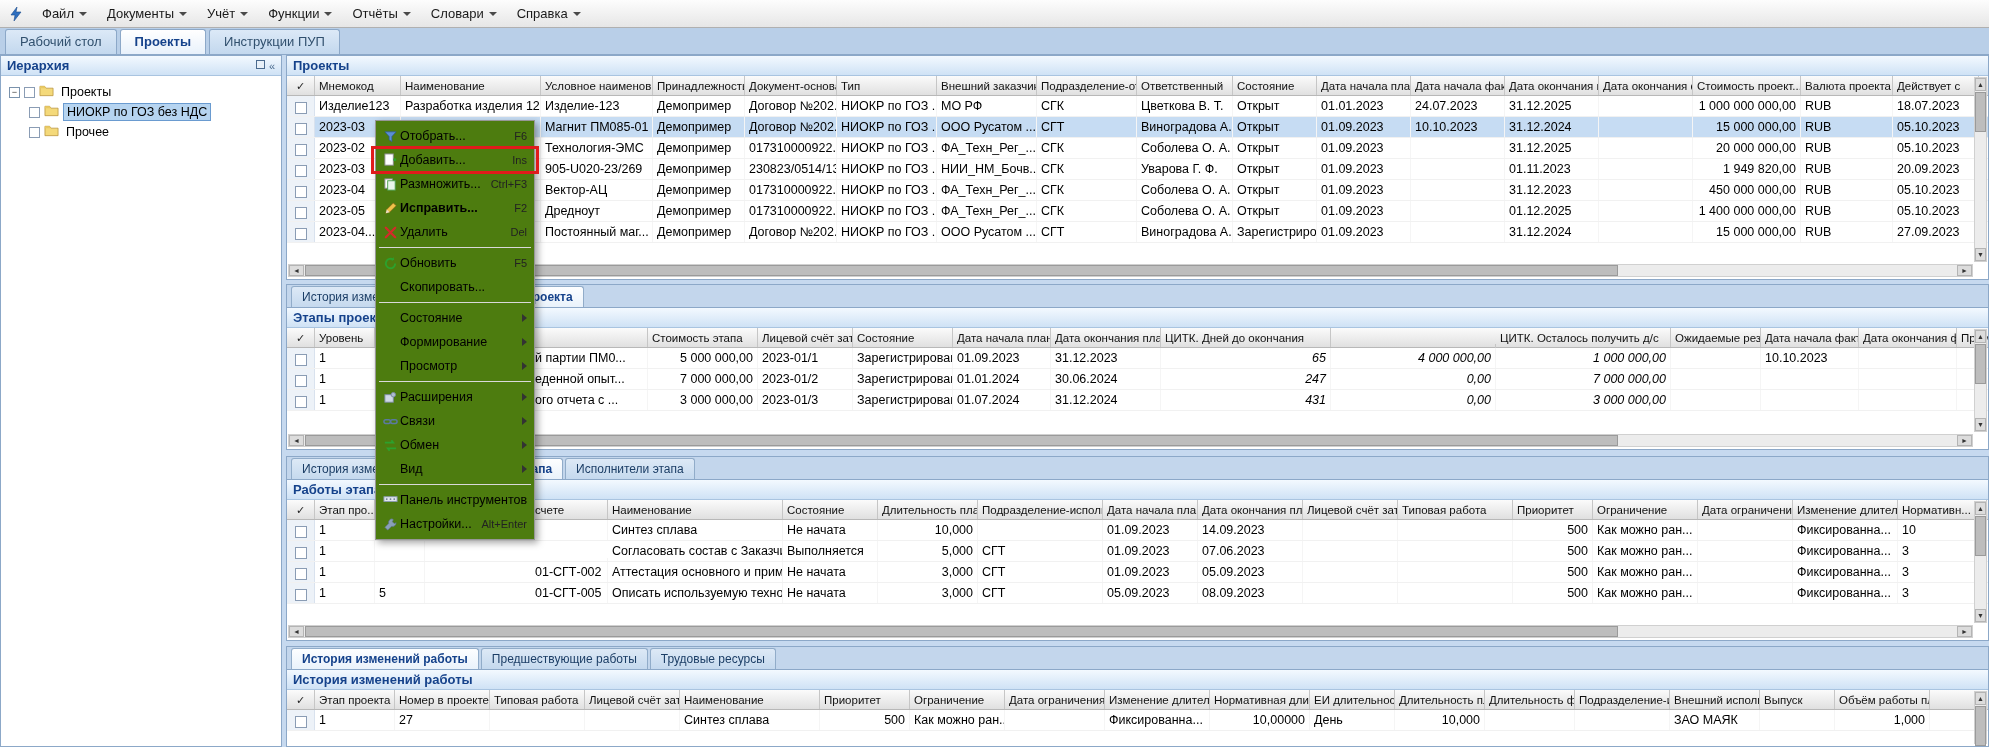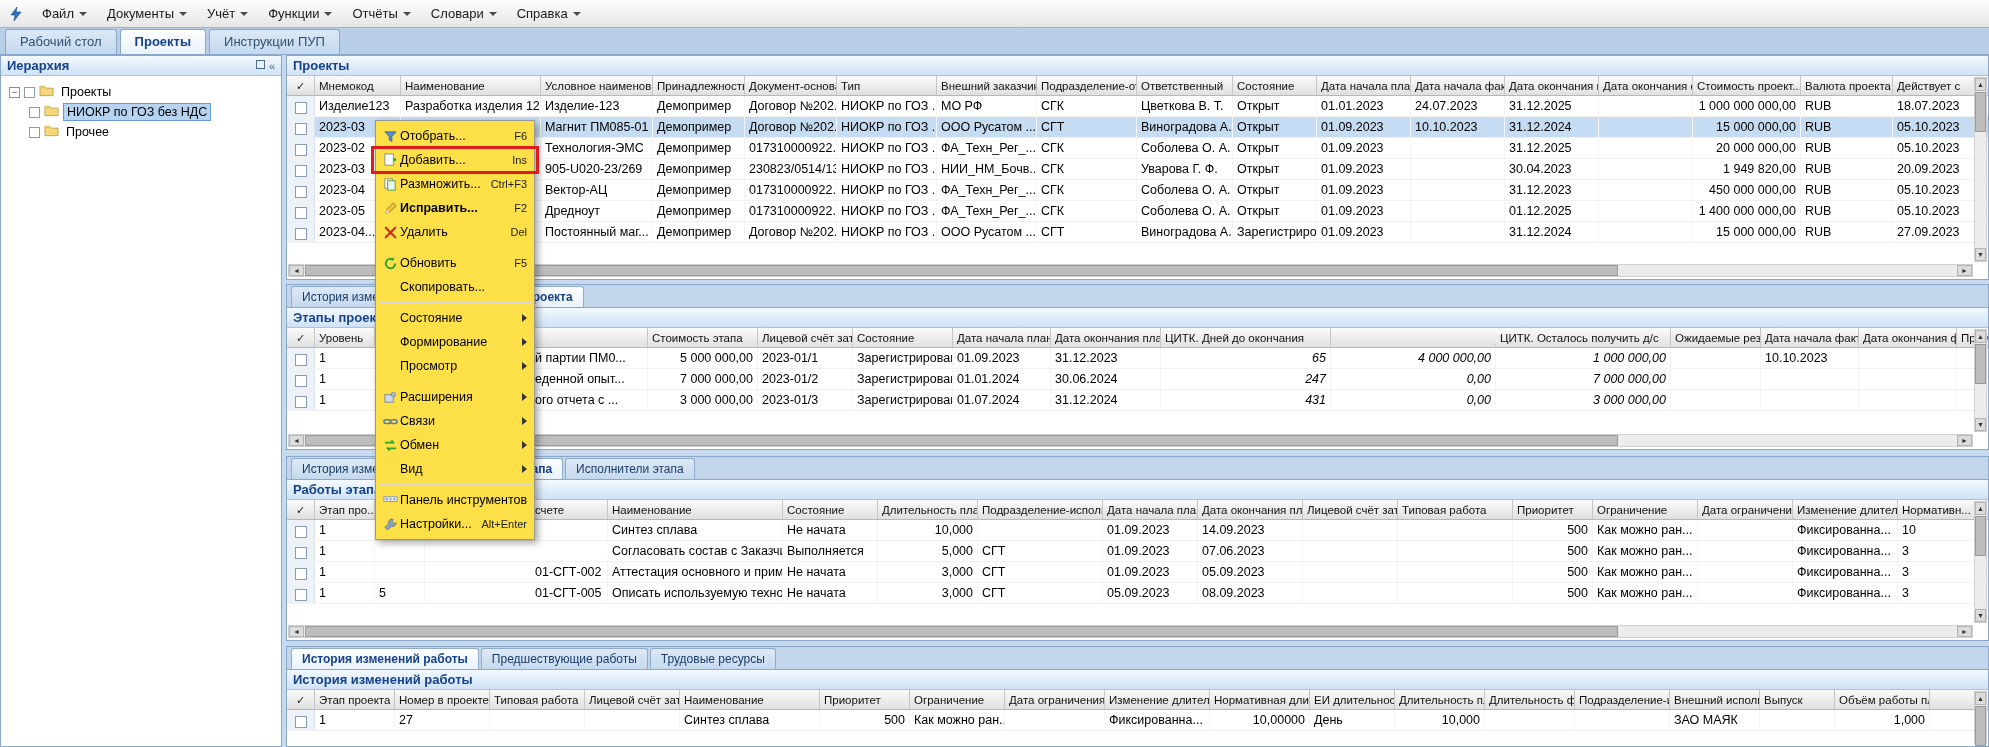--- a/index.html
+++ b/index.html
@@ -52,21 +52,21 @@
   
   .hs{position:absolute;left:1px;right:15px;bottom:2px;height:13px;background:#ececec;border:1px solid #d0d0d0;display:flex;align-items:center}
   .hs .btn{width:15px;height:11px;background:#dcdcdc;border:1px solid #b4b4b4;font-size:7px;line-height:10px;text-align:center;color:#333;flex:0 0 15px}
   .hs .thumb{height:11px;background:#bdbdbd;border:1px solid #9a9a9a;width:78%;margin:0 1px}
   .vs{position:absolute;right:1px;width:13px;background:#ececec;border:1px solid #d0d0d0;display:flex;flex-direction:column;align-items:center}
   .vs .btn{height:13px;width:11px;background:#dcdcdc;border:1px solid #b4b4b4;font-size:7px;line-height:12px;text-align:center;color:#333}
   .vs .thumb{width:11px;background:#bdbdbd;border:1px solid #9a9a9a;flex:0 0 40px;margin:1px 0}
   .vs .sp{flex:1}
 
   
-  .ctx{position:absolute;left:375px;top:120px;width:160px;background:#fde047;border:1px solid #979797;box-shadow:3px 3px 7px rgba(0,0,0,.35);z-index:60;padding:3px 0;font-size:12.5px}
+  .ctx{position:absolute;left:375px;top:120px;width:160px;background:#4d7c0f;border:1px solid #979797;box-shadow:3px 3px 7px rgba(0,0,0,.35);z-index:60;padding:3px 0;font-size:12.5px}
   .mi{display:flex;align-items:center;height:24px;padding:0 7px 0 4px;position:relative;cursor:default}
   .mi .ic{width:20px;flex:0 0 20px;display:flex;align-items:center;justify-content:center}
   .mi .lb{flex:1;white-space:nowrap;overflow:hidden}
   .mi .sc{margin-left:10px;font-size:11px;color:#222;white-space:nowrap}
   .mi .ar{width:0;height:0;border-left:5px solid #333;border-top:4px solid transparent;border-bottom:4px solid transparent;margin-left:6px}
   .mi.b .lb{font-weight:bold}
   .msep{height:1px;background:#d9d9d9;margin:3px 3px}
   .frame{position:absolute;left:-5px;right:-5px;top:-2px;bottom:-2px;border:3px solid #e01b1b;pointer-events:none}
 </style>
 </head>
@@ -255,21 +255,21 @@
         <div class="gc" style="width: 112px;">905-U020-23/269</div>
         <div class="gc" style="width: 92px;">Демопример</div>
         <div class="gc" style="width: 92px;">230823/0514/136</div>
         <div class="gc" style="width: 100px;">НИОКР по ГОЗ ...</div>
         <div class="gc" style="width: 100px;">НИИ_НМ_Бочв...</div>
         <div class="gc" style="width: 100px;">СГК</div>
         <div class="gc" style="width: 96px;">Уварова Г. Ф.</div>
         <div class="gc" style="width: 84px;">Открыт</div>
         <div class="gc" style="width: 94px;">01.09.2023</div>
         <div class="gc" style="width: 94px;"></div>
-        <div class="gc" style="width: 94px;">30.04.2023</div>
+        <div class="gc" style="width: 94px;">01.11.2023</div>
         <div class="gc" style="width: 94px;"></div>
         <div class="gc r" style="width: 108px;">1 949 820,00</div>
         <div class="gc" style="width: 92px;">RUB</div>
         <div class="gc" style="width: 86px;">20.09.2023</div>
       </div>
       <div class="grow">
         <div class="gc cbc" style="width: 28px;">
           <span class="cb"></span>
         </div>
         <div class="gc" style="width: 86px;">2023-04</div>

